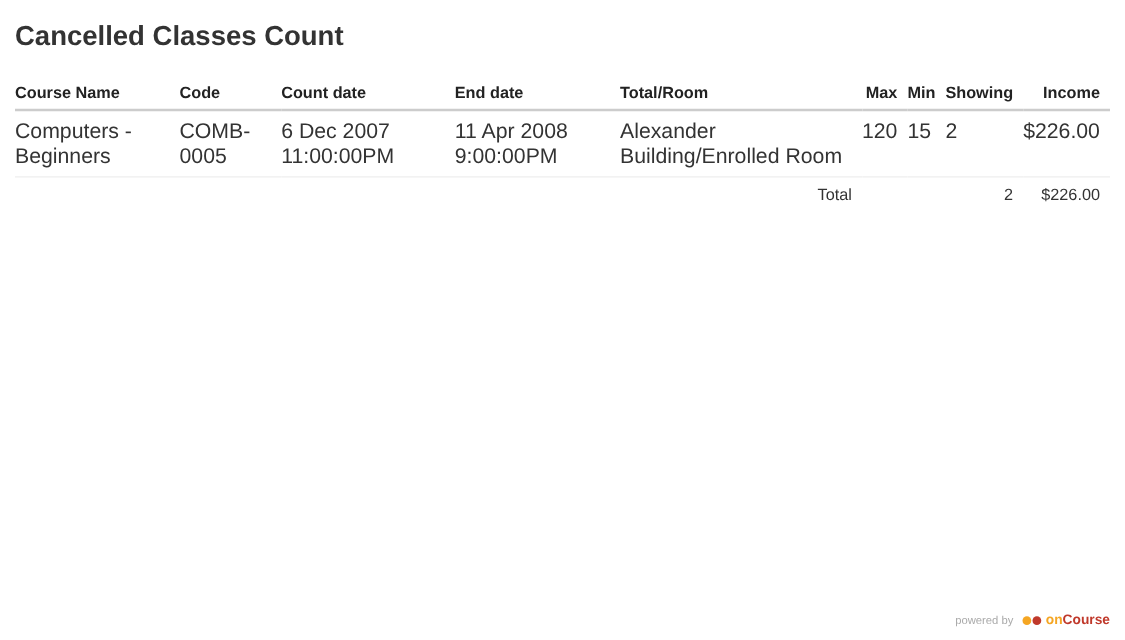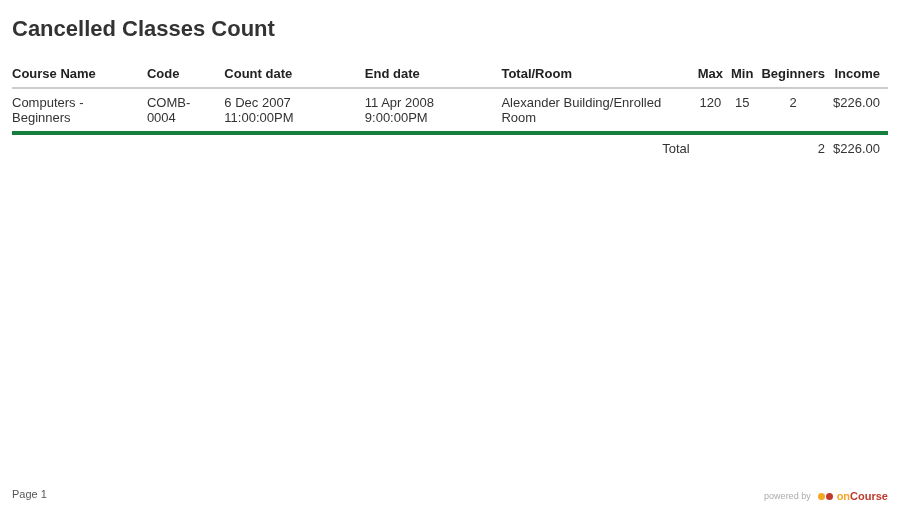--- a/index.html
+++ b/index.html
@@ -46,31 +46,31 @@
       text-align: left;
       color: #222222;
     }
 
     thead th.right {
       text-align: right;
     }
 
     tbody tr td {
       padding: 6px 8px 6px 0;
-      font-size: 13px;
+      font-size: 17px;
       border-bottom: 1px solid #eeeeee;
       vertical-align: top;
     }
 
     tbody tr td.right {
-      text-align: center;
+      text-align: left;
     }
 
     .total-row td {
-      border-top: 4px solid #15803d;
+      border-top: 1px solid #15803d;
       border-bottom: none;
       font-size: 13px;
       padding: 6px 8px 6px 0;
     }
 
     .total-row td.right {
       text-align: right;
     }
 
     .total-label {
@@ -151,28 +151,28 @@
   <table>
     <thead>
       <tr>
         <th>Course Name</th>
         <th>Code</th>
         <th>Count date</th>
         <th>End date</th>
         <th>Total/Room</th>
         <th class="right">Max</th>
         <th class="right">Min</th>
-        <th class="right">Beginners</th>
+        <th class="right">Showing</th>
         <th class="right">Income</th>
       </tr>
     </thead>
     <tbody>
       <tr>
         <td>Computers - Beginners</td>
-        <td>COMB-0004</td>
+        <td>COMB-0005</td>
         <td>6 Dec 2007 11:00:00PM</td>
         <td>11 Apr 2008 9:00:00PM</td>
         <td>Alexander Building/Enrolled Room</td>
         <td class="right">120</td>
         <td class="right">15</td>
         <td class="right">2</td>
         <td class="right">$226.00</td>
       </tr>
       <tr class="total-row">
         <td colspan="5" class="total-label">Total</td>
@@ -180,21 +180,20 @@
         <td class="right"></td>
         <td class="right">2</td>
         <td class="right">$226.00</td>
       </tr>
     </tbody>
   </table>
 </div>
 
 <div class="footer">
   <div class="footer-left">
-    <div>Page 1</div>
   </div>
   <div class="footer-right">
     <span class="powered-by">powered by</span>
     <span class="logo-icon">
       <span class="logo-dot-orange"></span>
       <span class="logo-dot-red"></span>
     </span>
     <span class="brand-name">
       <span class="brand-on">on</span><span class="brand-course">Course</span>
     </span>

